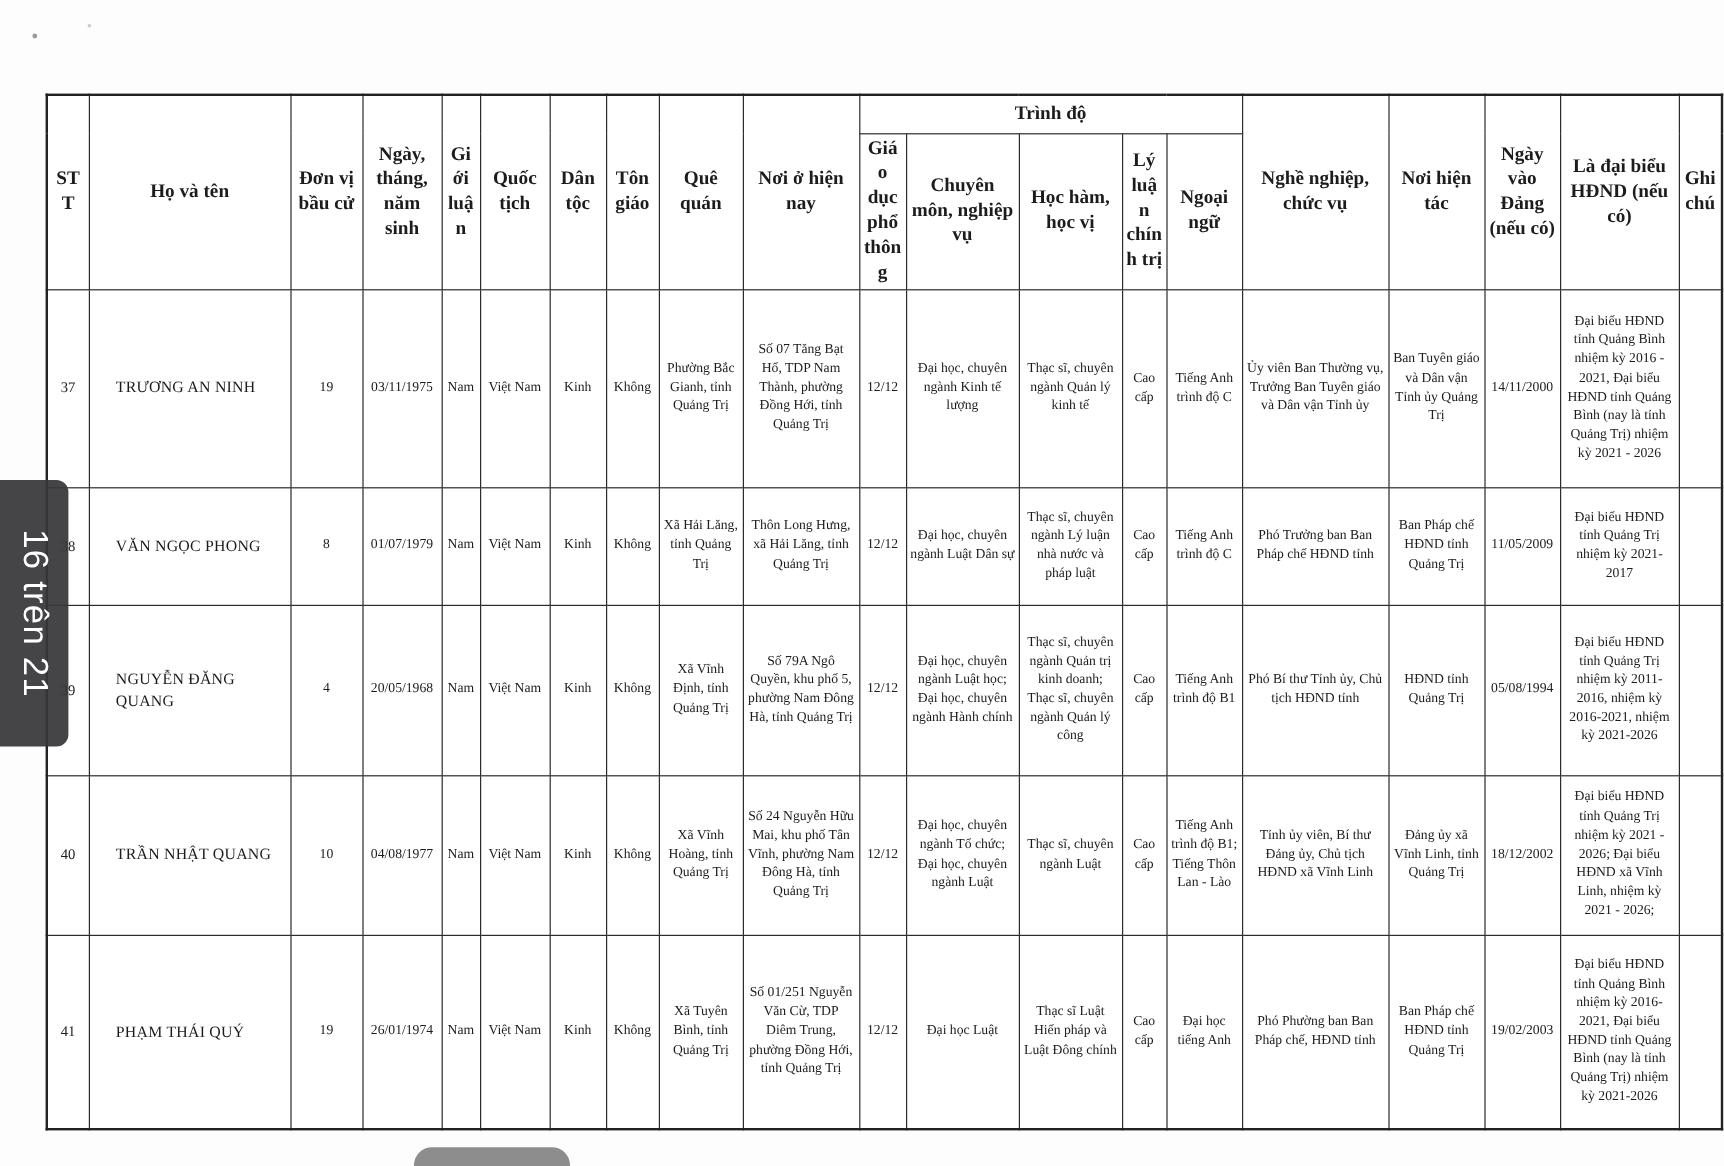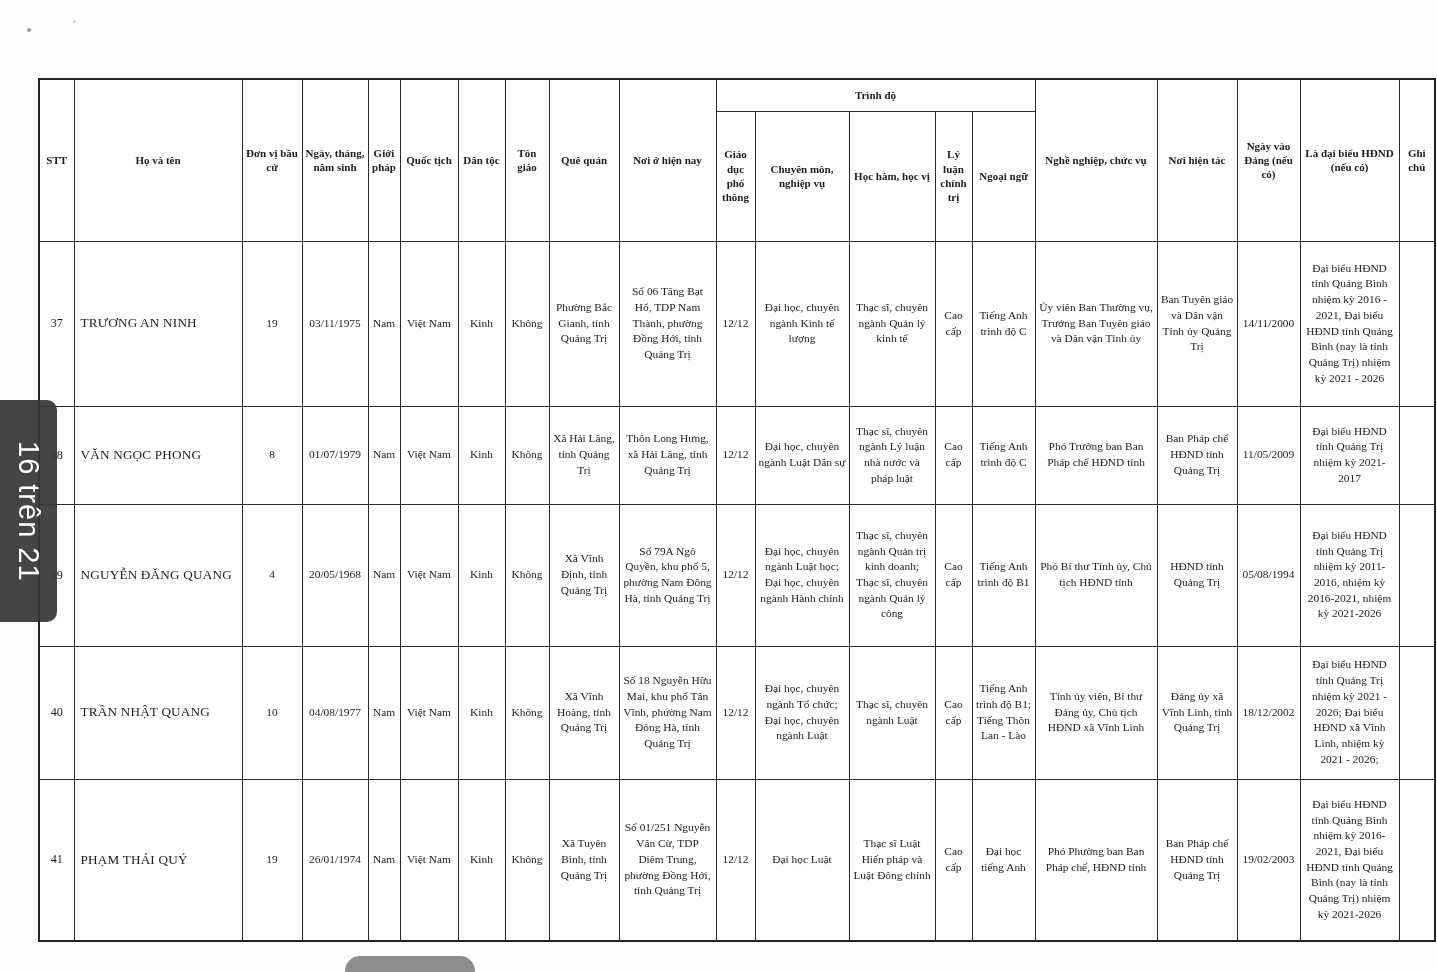--- a/index.html
+++ b/index.html
@@ -16,29 +16,29 @@
     background:#fff;
   }
   .doc-table th,.doc-table td{
     border:1px solid #2b2b2b;
     vertical-align:middle;text-align:center;
     padding:2px 3px;
     font-size:11.4px;line-height:1.38;
     word-wrap:break-word;
   }
   .doc-table{border:2px solid #222;}
-  .doc-table th{font-weight:bold;font-size:11px;line-height:1.3;}
+  .doc-table th{font-weight:bold;font-size:16px;line-height:1.3;}
   tr.hdr-top{height:32px;}
   tr.hdr-sub{height:130px;}
   tr.r37{height:165px;}
   tr.r38{height:98px;}
   tr.r39{height:142px;}
   tr.r40{height:133px;}
   tr.r41{height:162px;}
-  td.name-cell{text-align:left;padding-left:6px;font-size:13.2px;letter-spacing:.2px;}
+  td.name-cell{text-align:left;padding-left:22px;font-size:13.2px;letter-spacing:.2px;}
   td.stt-cell{font-size:12.2px;}
   .page-indicator{
     position:absolute;left:0;top:400px;width:57px;height:222px;
     background:rgba(55,55,58,0.93);
     border-radius:0 10px 10px 0;
     z-index:5;
     display:flex;align-items:center;justify-content:center;
   }
   .page-indicator span{
     writing-mode:vertical-rl;
@@ -81,21 +81,21 @@
       <col style="width:63px">
       <col style="width:99px">
       <col style="width:36px">
   </colgroup>
   <thead>
     <tr class="hdr-top">
       <th rowspan="2">STT</th>
       <th rowspan="2">Họ và tên</th>
       <th rowspan="2">Đơn vị bầu cử</th>
       <th rowspan="2">Ngày, tháng, năm sinh</th>
-      <th rowspan="2">Giới pháp</th>
+      <th rowspan="2">Giới luận</th>
       <th rowspan="2">Quốc tịch</th>
       <th rowspan="2">Dân tộc</th>
       <th rowspan="2">Tôn giáo</th>
       <th rowspan="2">Quê quán</th>
       <th rowspan="2">Nơi ở hiện nay</th>
       <th colspan="5">Trình độ</th>
       <th rowspan="2">Nghề nghiệp, chức vụ</th>
       <th rowspan="2">Nơi hiện tác</th>
       <th rowspan="2">Ngày vào Đảng (nếu có)</th>
       <th rowspan="2">Là đại biểu HĐND (nếu có)</th>
@@ -113,21 +113,21 @@
     <tr class="r37">
       <td class="stt-cell">37</td>
       <td class="name-cell">TRƯƠNG AN NINH</td>
       <td>19</td>
       <td>03/11/1975</td>
       <td>Nam</td>
       <td>Việt Nam</td>
       <td>Kinh</td>
       <td>Không</td>
       <td>Phường Bắc Gianh, tỉnh Quảng Trị</td>
-      <td>Số 06 Tăng Bạt Hổ, TDP Nam Thành, phường Đồng Hới, tỉnh Quảng Trị</td>
+      <td>Số 07 Tăng Bạt Hổ, TDP Nam Thành, phường Đồng Hới, tỉnh Quảng Trị</td>
       <td>12/12</td>
       <td>Đại học, chuyên ngành Kinh tế lượng</td>
       <td>Thạc sĩ, chuyên ngành Quản lý kinh tế</td>
       <td>Cao cấp</td>
       <td>Tiếng Anh trình độ C</td>
       <td>Ủy viên Ban Thường vụ, Trưởng Ban Tuyên giáo và Dân vận Tỉnh ủy</td>
       <td>Ban Tuyên giáo và Dân vận Tỉnh ủy Quảng Trị</td>
       <td>14/11/2000</td>
       <td>Đại biểu HĐND tỉnh Quảng Bình nhiệm kỳ 2016 - 2021, Đại biểu HĐND tỉnh Quảng Bình (nay là tỉnh Quảng Trị) nhiệm kỳ 2021 - 2026</td>
       <td></td>
@@ -179,21 +179,21 @@
     <tr class="r40">
       <td class="stt-cell">40</td>
       <td class="name-cell">TRẦN NHẬT QUANG</td>
       <td>10</td>
       <td>04/08/1977</td>
       <td>Nam</td>
       <td>Việt Nam</td>
       <td>Kinh</td>
       <td>Không</td>
       <td>Xã Vĩnh Hoàng, tỉnh Quảng Trị</td>
-      <td>Số 18 Nguyễn Hữu Mai, khu phố Tân Vĩnh, phường Nam Đông Hà, tỉnh Quảng Trị</td>
+      <td>Số 24 Nguyễn Hữu Mai, khu phố Tân Vĩnh, phường Nam Đông Hà, tỉnh Quảng Trị</td>
       <td>12/12</td>
       <td>Đại học, chuyên ngành Tổ chức; Đại học, chuyên ngành Luật</td>
       <td>Thạc sĩ, chuyên ngành Luật</td>
       <td>Cao cấp</td>
       <td>Tiếng Anh trình độ B1; Tiếng Thôn Lan - Lào</td>
       <td>Tỉnh ủy viên, Bí thư Đảng ủy, Chủ tịch HĐND xã Vĩnh Linh</td>
       <td>Đảng ủy xã Vĩnh Linh, tỉnh Quảng Trị</td>
       <td>18/12/2002</td>
       <td>Đại biểu HĐND tỉnh Quảng Trị nhiệm kỳ 2021 - 2026; Đại biểu HĐND xã Vĩnh Linh, nhiệm kỳ 2021 - 2026;</td>
       <td></td>

